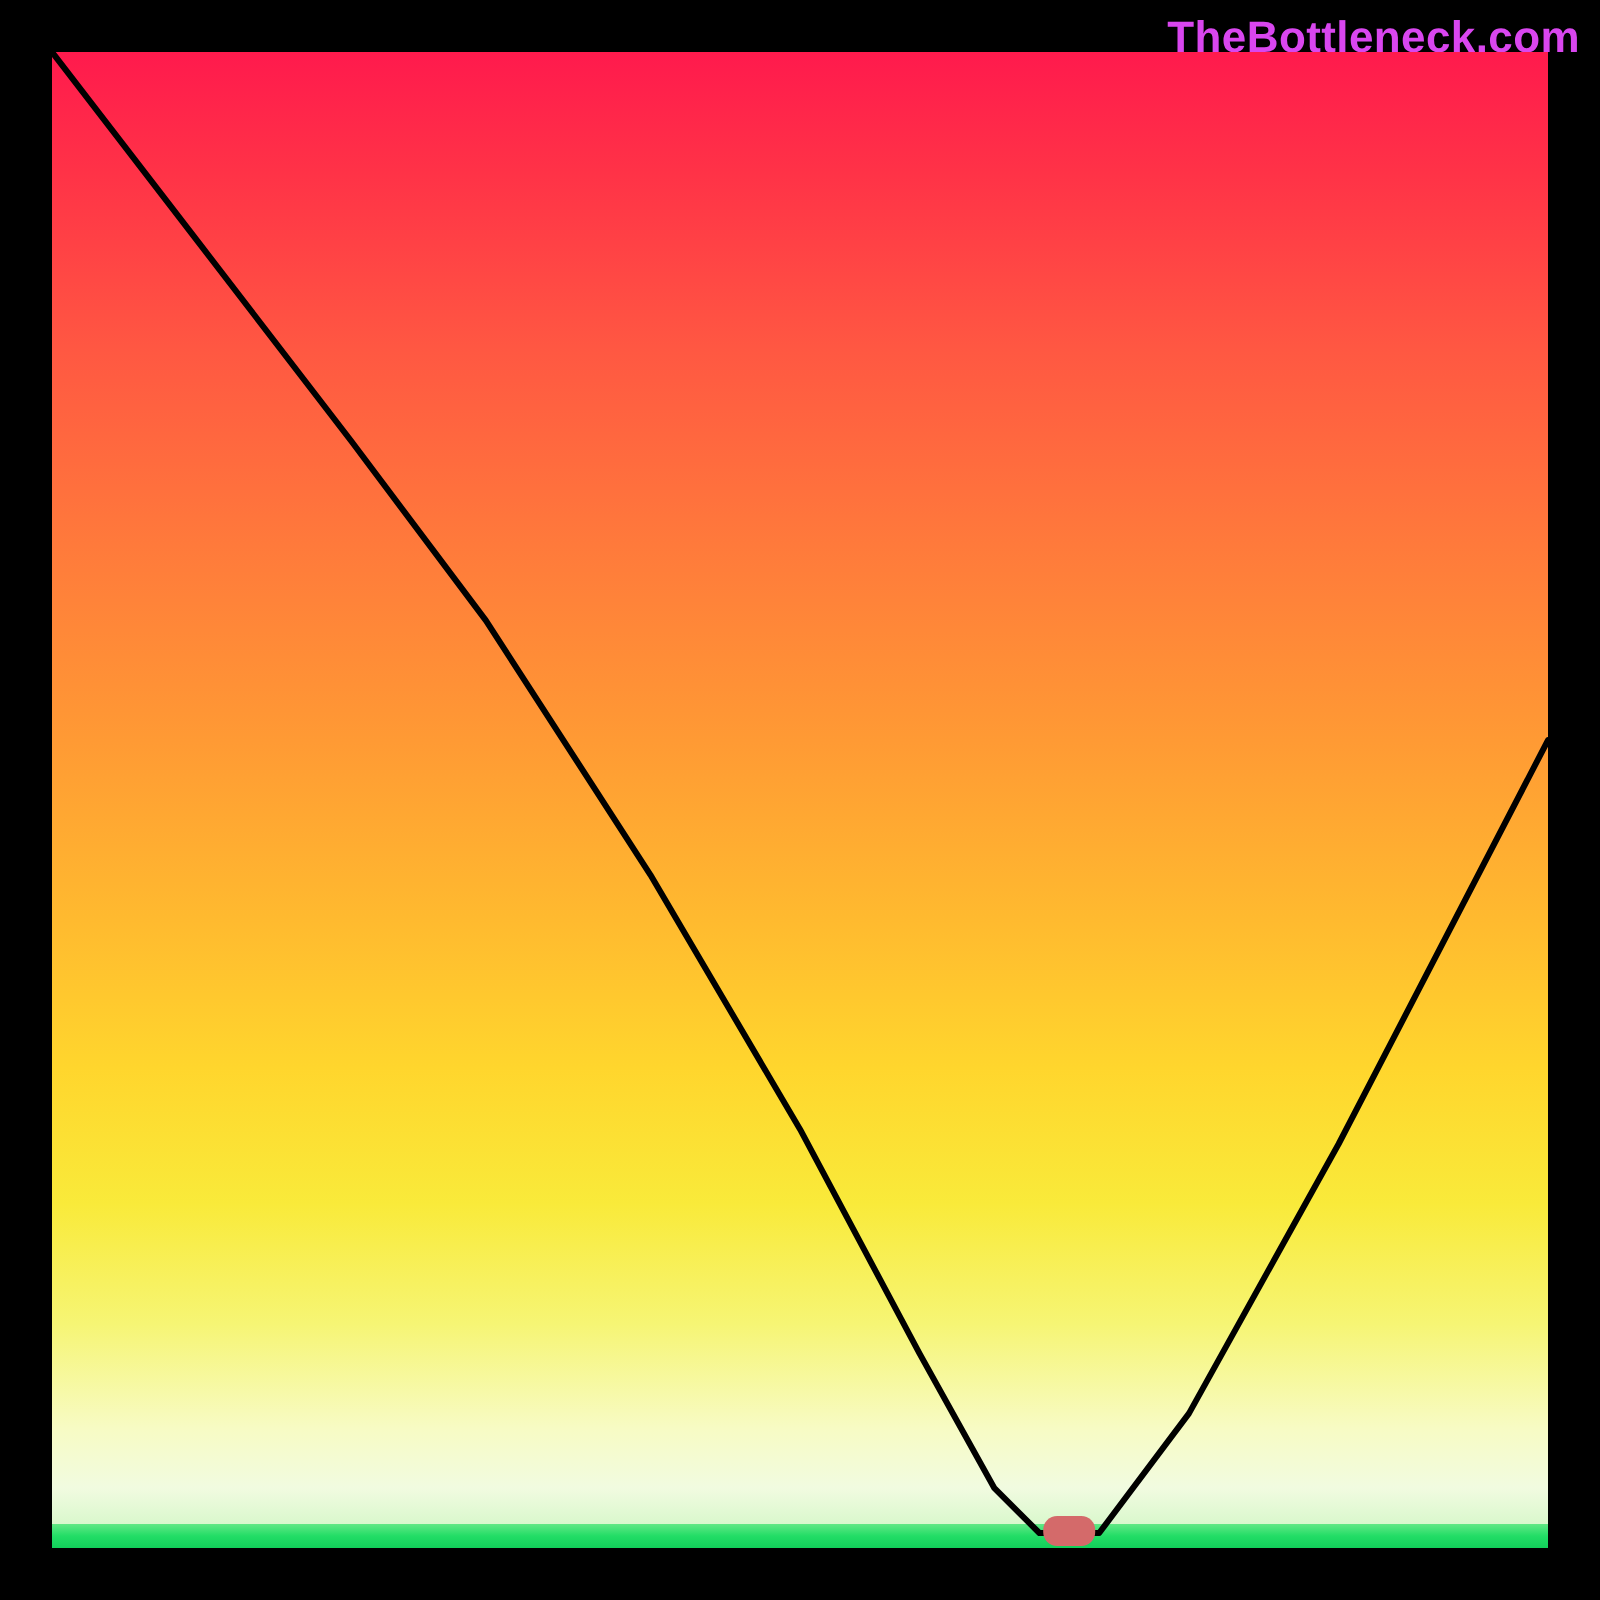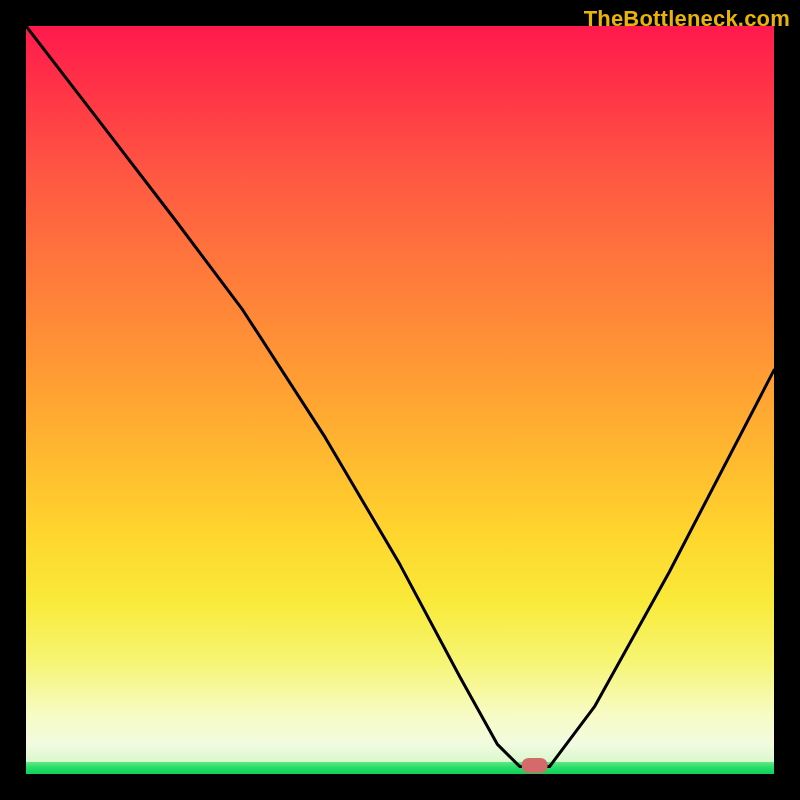--- a/index.html
+++ b/index.html
@@ -14,21 +14,21 @@
   .frame {
     position: relative;
     width: 800px;
     height: 800px;
     background: #000;
   }
   .watermark {
     position: absolute;
     top: 6px;
     right: 10px;
-    color: #eab308;
+    color: #d946ef;
     font-size: 22px;
     font-weight: 600;
     letter-spacing: 0.2px;
     user-select: none;
   }
   .plot-box {
     position: absolute;
     left: 26px;
     top: 26px;
     width: 748px;

